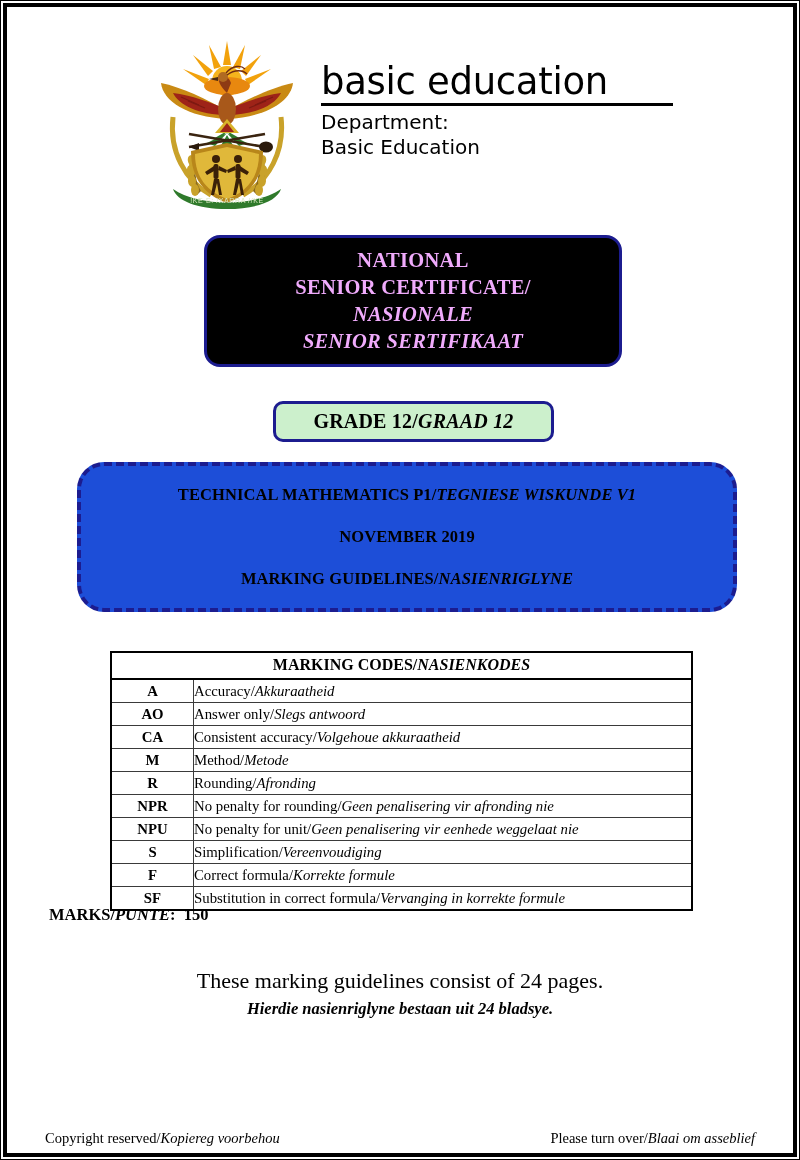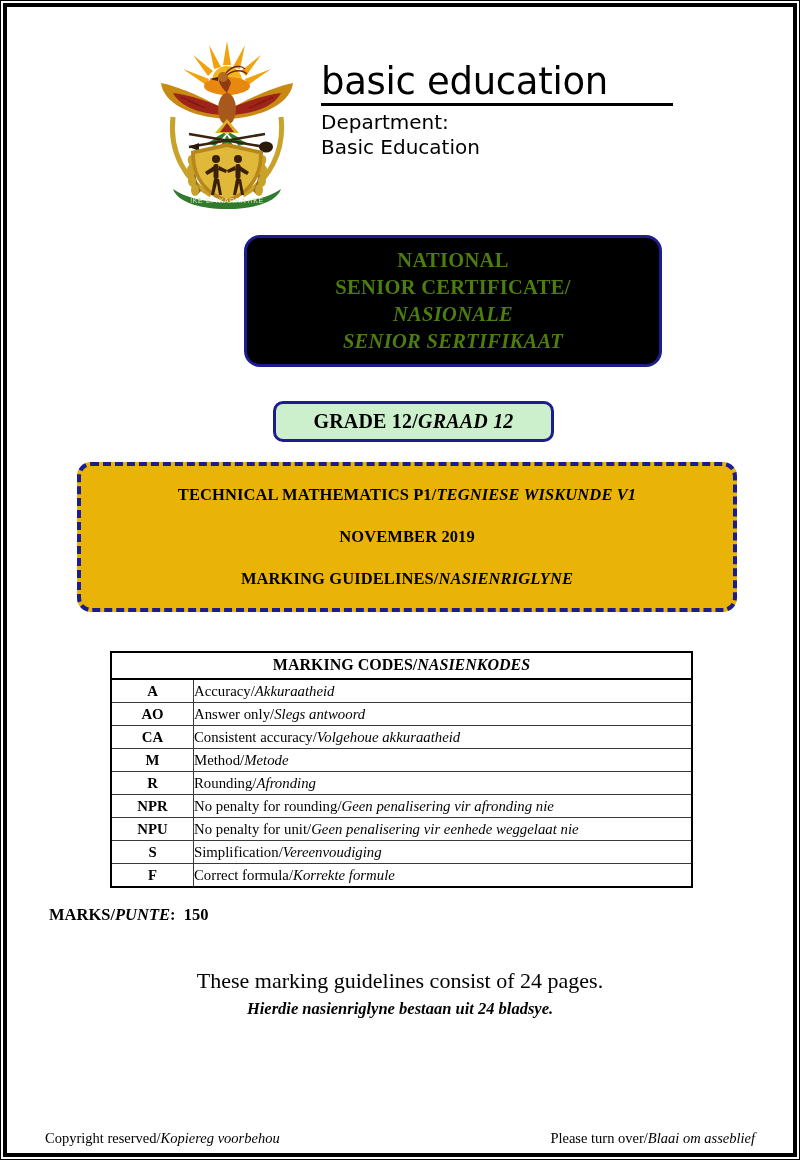--- a/index.html
+++ b/index.html
@@ -82,27 +82,26 @@
   #title-box {
     position: absolute;
     left: 197px;
     top: 228px;
     width: 418px;
     height: 132px;
     box-sizing: border-box;
     background: #000000;
     border: 3px solid #1c1c8f;
     border-radius: 16px;
-    color: #4d7c0f;
+    color: #f0abfc;
     display: flex;
     flex-direction: column;
     align-items: center;
     justify-content: center;
     text-align: center;
-    margin-left: 40px;
   }
   .title-line {
     font-size: 20.5px;
     font-weight: bold;
     line-height: 1.33;
     letter-spacing: 0.3px;
   }
   .title-line.ital { font-style: italic; font-family: Liberation Serif, serif; }
 
   
@@ -128,23 +127,23 @@
   #grade-text i { }
 
   
   #subject-box {
     position: absolute;
     left: 70px;
     top: 455px;
     width: 660px;
     height: 150px;
     box-sizing: border-box;
-    background: #eab308;
+    background: #1d4ed8;
     border: 4px dashed #1c1c8f;
-    border-radius: 14px;
+    border-radius: 27px;
     display: flex;
     flex-direction: column;
     align-items: center;
     justify-content: center;
   }
   .subject-line {
     font-size: 16.5px;
     font-weight: bold;
     letter-spacing: 0.1px;
     text-align: center;
@@ -388,20 +387,24 @@
         <td class="desc-cell"><span>No penalty for unit/</span><i>Geen penalisering vir eenhede weggelaat nie</i></td>
       </tr>
       <tr>
         <td class="code-cell">S</td>
         <td class="desc-cell"><span>Simplification/</span><i>Vereenvoudiging</i></td>
       </tr>
       <tr>
         <td class="code-cell">F</td>
         <td class="desc-cell"><span>Correct formula/</span><i>Korrekte formule</i></td>
       </tr>
+      <tr>
+        <td class="code-cell">SF</td>
+        <td class="desc-cell"><span>Substitution in correct formula/</span><i>Vervanging in korrekte formule</i></td>
+      </tr>
     </tbody>
   </table>
 
   <div id="marks-line"><span>MARKS/</span><i>PUNTE</i><span>:</span>&nbsp;&nbsp;<span>150</span></div>
 
   <div id="pages-notice">
     <div id="pages-en">These marking guidelines consist of 24 pages.</div>
     <div id="pages-af">Hierdie nasienriglyne bestaan uit 24 bladsye.</div>
   </div>
 

